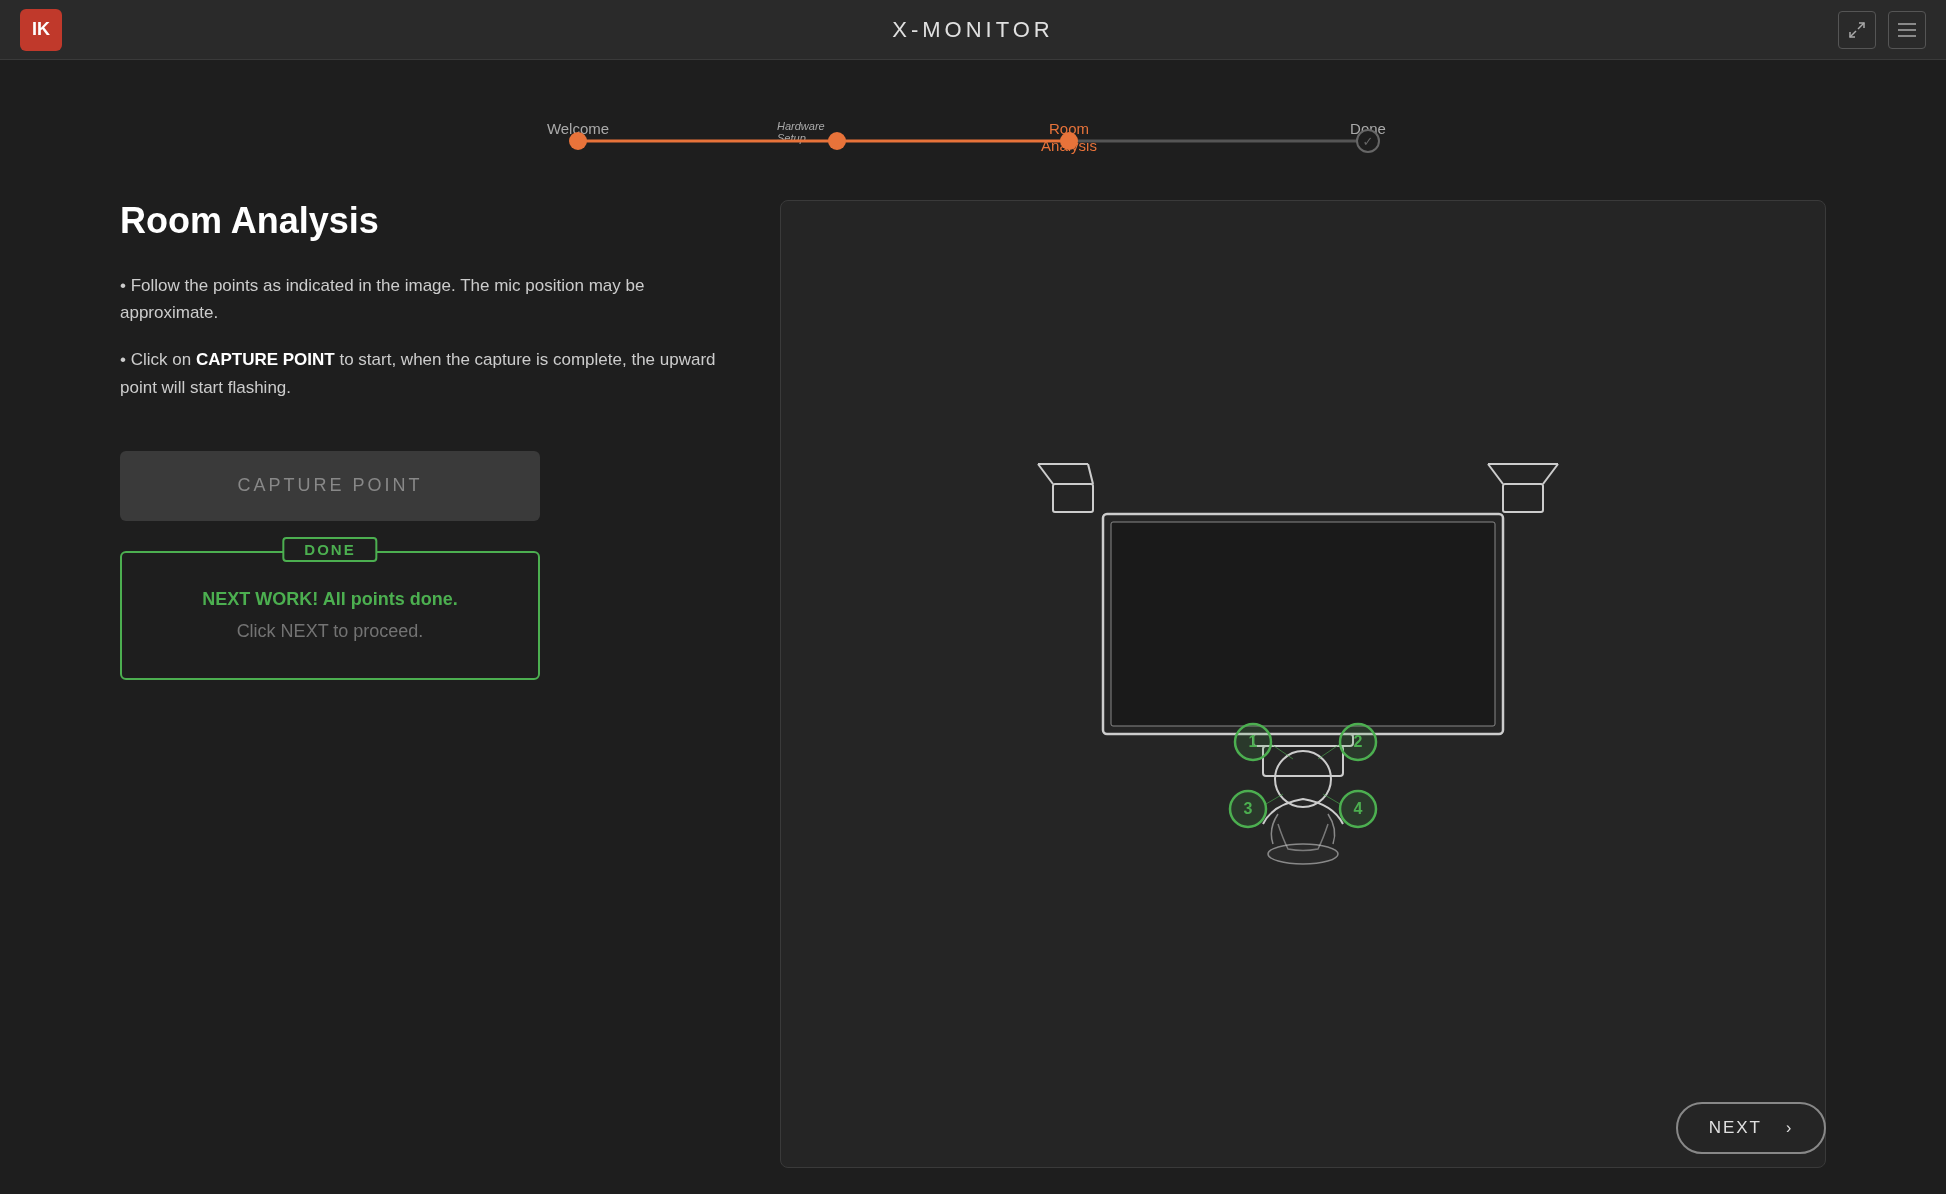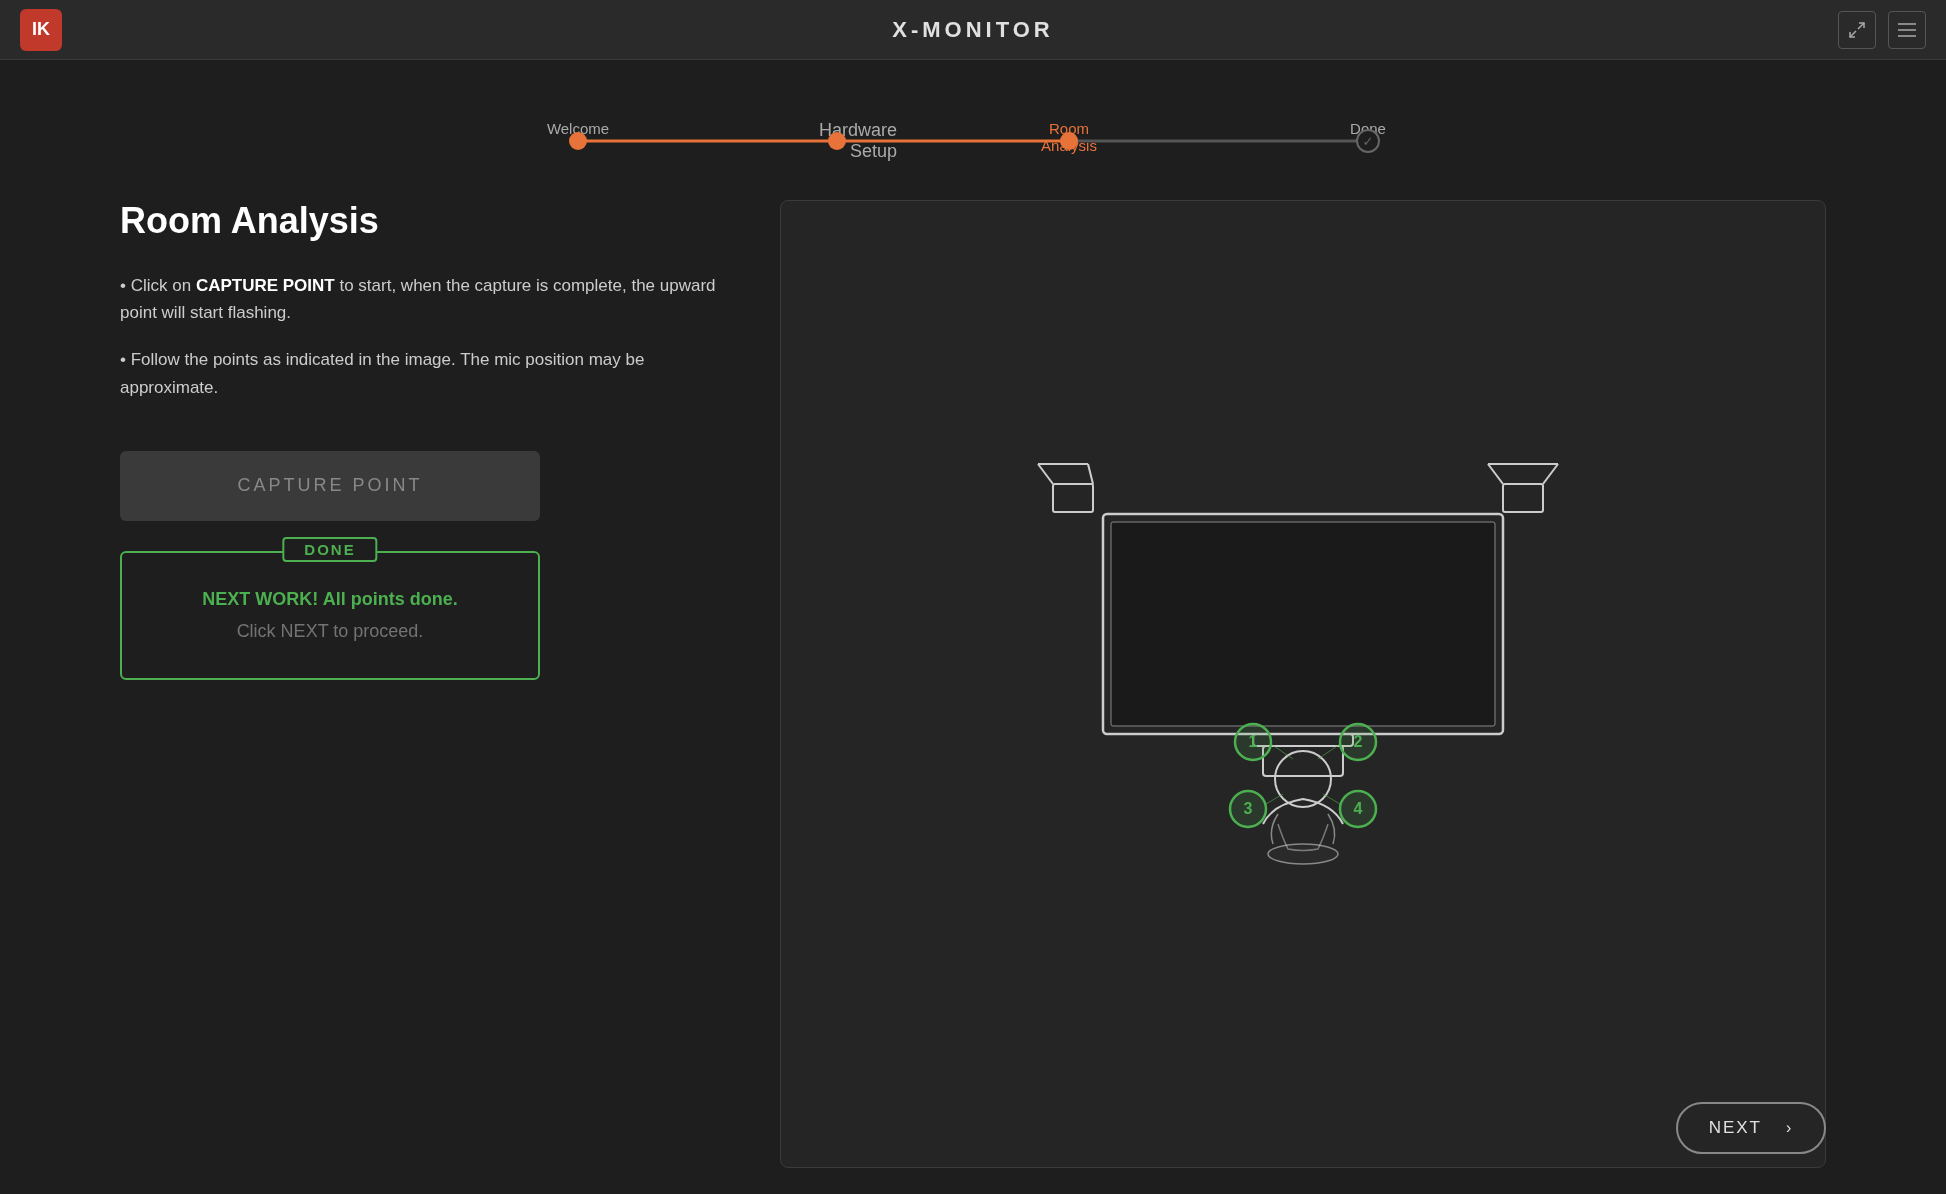--- a/index.html
+++ b/index.html
@@ -31,21 +31,21 @@
       border-radius: 6px;
       display: flex;
       align-items: center;
       justify-content: center;
       color: white;
       font-weight: bold;
       font-size: 18px;
     }
     .header-title {
       font-size: 22px;
-      font-weight: 700;
+      font-weight: 400;
       letter-spacing: 4px;
       color: #e0e0e0;
       position: absolute;
       left: 50%;
       transform: translateX(-50%);
     }
     .header-controls {
       display: flex;
       gap: 12px;
       align-items: center;
@@ -258,21 +258,21 @@
     </button>
   </div>
 </div>
 
 <div class="main-content">
 
   <div class="steps-area">
 
     <div style="display:flex; width:800px; position:relative; margin-bottom:12px;">
       <div style="position:absolute; left:0; transform:translateX(-50%); text-align:center; font-size:15px; color:#aaa; width:100px; left:5px;">Welcome</div>
-      <div style="position:absolute; left:33%; transform:translateX(-50%); text-align:right; font-size:18px; color:#aaa; width:120px;">Hardware<br>Setup</div>
+      <div style="position:absolute; left:33%; transform:translateX(-50%); text-align:left; font-size:11px; color:#aaa; width:120px;font-style:italic;">Hardware<br>Setup</div>
       <div style="position:absolute; left:62%; transform:translateX(-50%); text-align:center; font-size:15px; color:#e8733a; width:120px;">Room<br>Analysis</div>
       <div style="position:absolute; right:5px; transform:translateX(50%); text-align:center; font-size:15px; color:#aaa; width:80px;">Done</div>
     </div>
 
     <div class="progress-track">
       <div class="track-line-orange"></div>
       <div class="track-line-gray"></div>
 
       <div class="step-dot-pos" style="left:5px;"></div>
 
@@ -283,24 +283,24 @@
       <div class="step-dot-pos done-check" style="left:795px; width:24px; height:24px; font-size:13px;">✓</div>
     </div>
   </div>
 
   <div class="body-layout">
 
     <div class="left-panel">
       <h1 class="section-title">Room Analysis</h1>
 
       <p class="instruction-text">
-        • Click on <strong>CAPTURE POINT</strong> to start, when the capture is complete, the upward point will start flashing.
+        • Follow the points as indicated in the image. The mic position may be approximate.
       </p>
       <p class="instruction-text">
-        • Follow the points as indicated in the image. The mic position may be approximate.
+        • Click on <strong>CAPTURE POINT</strong> to start, when the capture is complete, the upward point will start flashing.
       </p>
 
       <button class="capture-btn">CAPTURE POINT</button>
 
       <div class="done-panel">
         <div class="done-badge">DONE</div>
         <div class="done-text">
           <div>NEXT WORK! All points done.</div>
           <div class="sub">Click NEXT to proceed.</div>
         </div>

